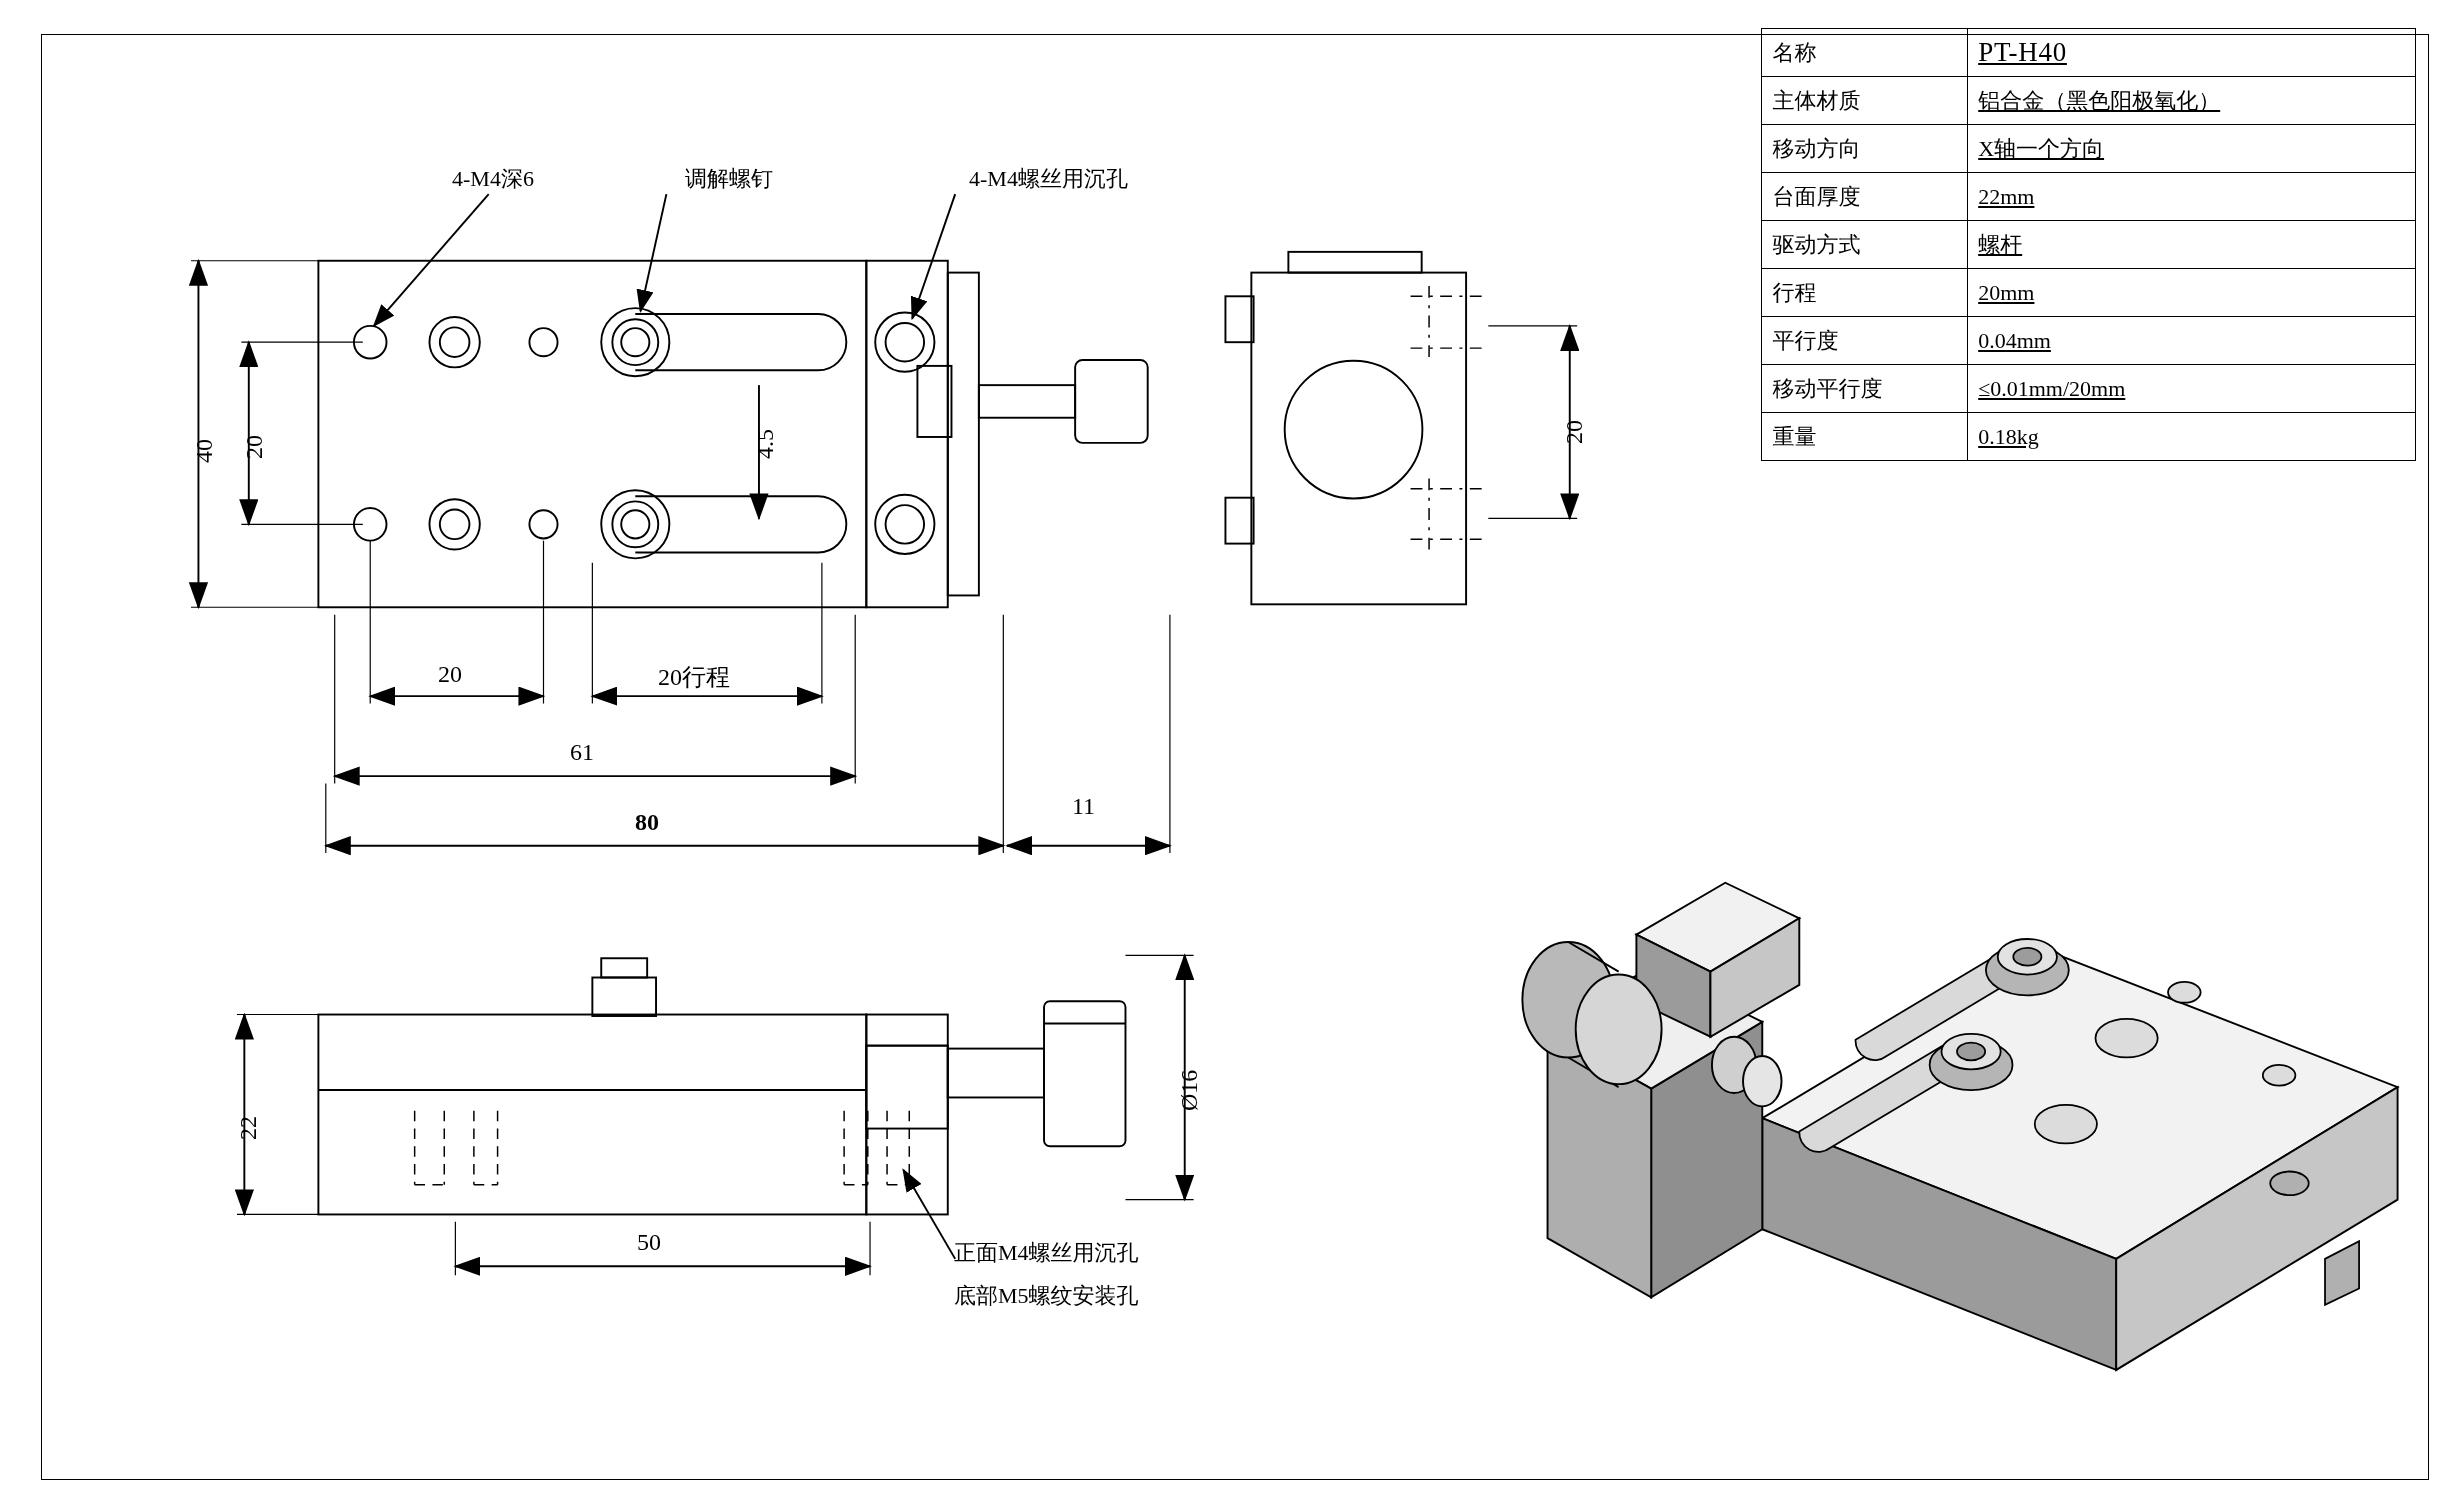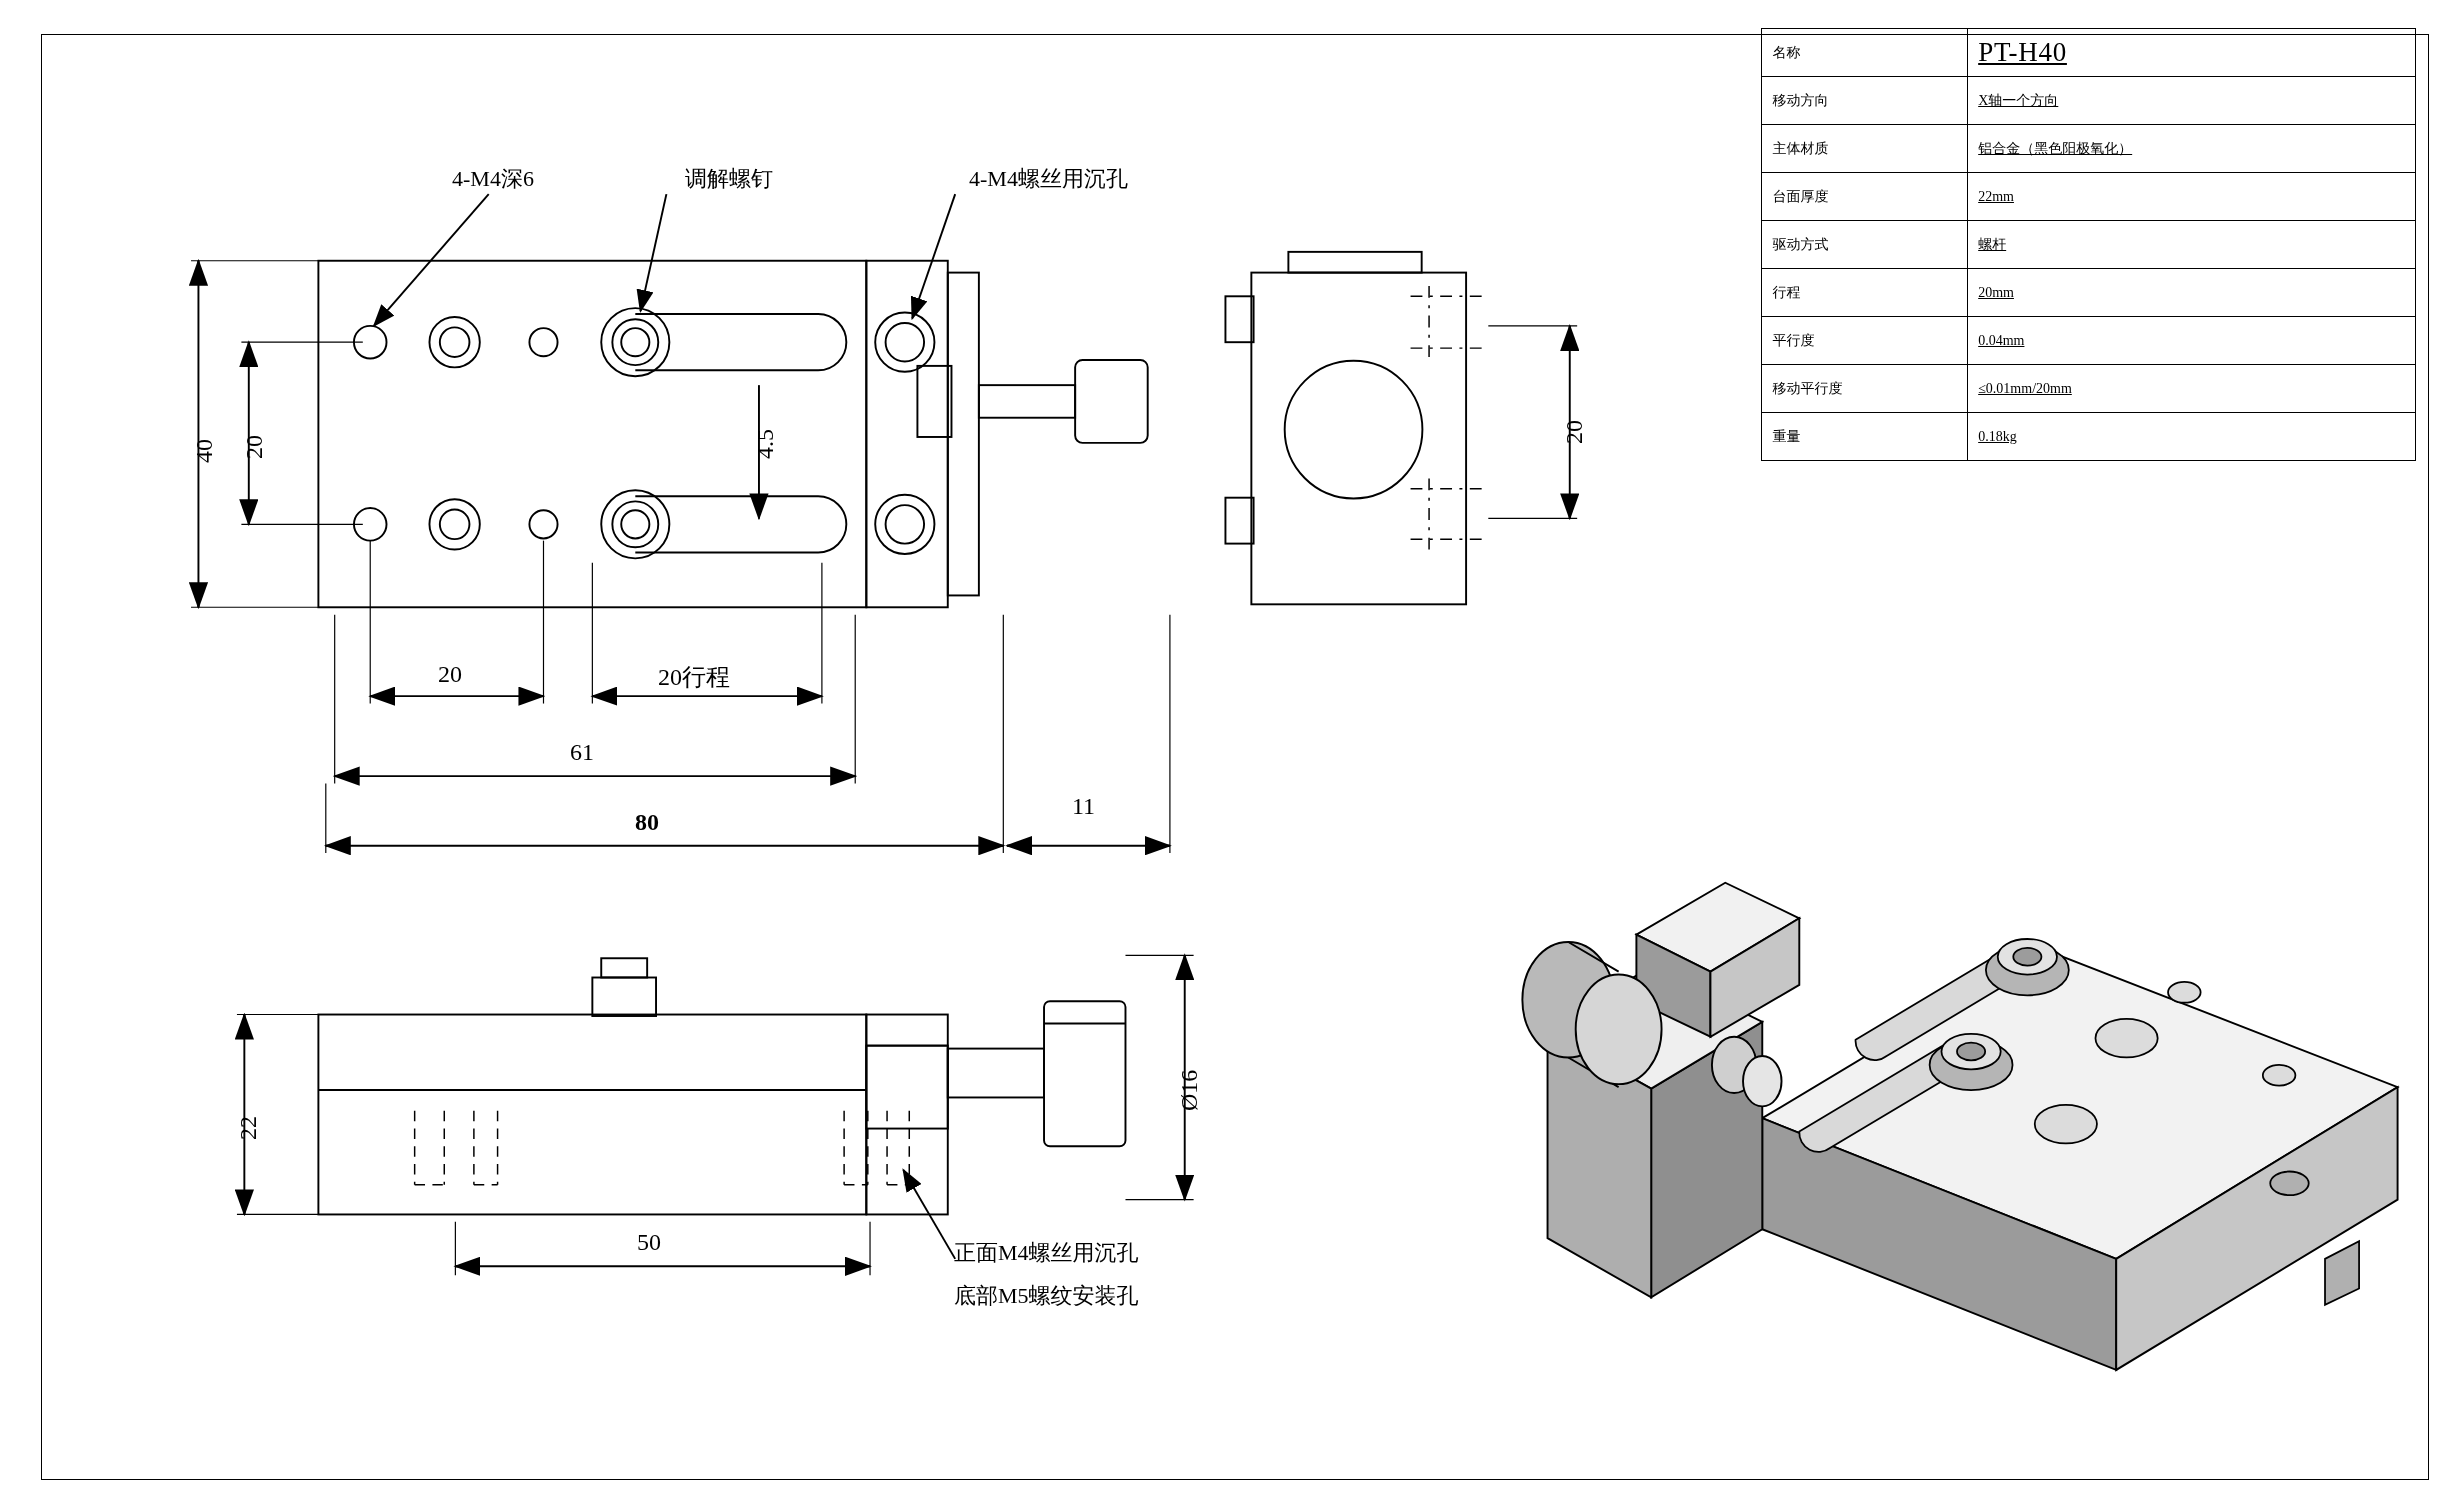--- a/index.html
+++ b/index.html
@@ -3,21 +3,21 @@
 <meta charset="utf-8">
 <style>
   html,body{margin:0;padding:0;background:#ffffff;}
   body{width:2462px;height:1510px;position:relative;font-family:"Liberation Serif",serif;overflow:hidden;}
   #sheet{position:absolute;inset:0;}
   .frame{position:absolute;left:41px;top:34px;width:2386px;height:1444px;border:1.5px solid #000;}
   svg{position:absolute;left:0;top:0;width:2462px;height:1510px;overflow:visible;}
 
   
   .spec{position:absolute;left:1761px;top:28px;width:655px;border-collapse:collapse;}
-  .spec td{border:1.5px solid #000;height:47px;font-size:14px;padding:0 10.4px;vertical-align:middle;white-space:nowrap;}
+  .spec td{border:1.5px solid #000;height:47px;font-size:22px;padding:0 10.4px;vertical-align:middle;white-space:nowrap;}
   .spec td.k{width:184px;font-family:"Liberation Sans",sans-serif;}
   .spec td.v{font-family:"Liberation Serif",serif;text-decoration:underline;}
   .spec tr:first-child td.v{font-size:27px;letter-spacing:0.7px;}
 
   
   .lbl{position:absolute;font-size:22px;font-family:Liberation Serif, serif;color:#000;white-space:nowrap;}
   .dim{position:absolute;font-size:24px;font-family:"Liberation Serif",serif;color:#000;white-space:nowrap;}
   .rot90{transform:rotate(-90deg);transform-origin:left top;}
 </style>
 </head>
@@ -27,26 +27,26 @@
 
   <div class="frame"></div>
 
   <table class="spec">
     <tbody>
       <tr>
           <td class="k">名称</td>
           <td class="v">PT-H40</td>
         </tr>
       <tr>
+          <td class="k">主体材质</td>
+          <td class="v">铝合金（黑色阳极氧化）</td>
+        </tr>
+      <tr>
           <td class="k">移动方向</td>
           <td class="v">X轴一个方向</td>
-        </tr>
-      <tr>
-          <td class="k">主体材质</td>
-          <td class="v">铝合金（黑色阳极氧化）</td>
         </tr>
       <tr>
           <td class="k">台面厚度</td>
           <td class="v">22mm</td>
         </tr>
       <tr>
           <td class="k">驱动方式</td>
           <td class="v">螺杆</td>
         </tr>
       <tr>

